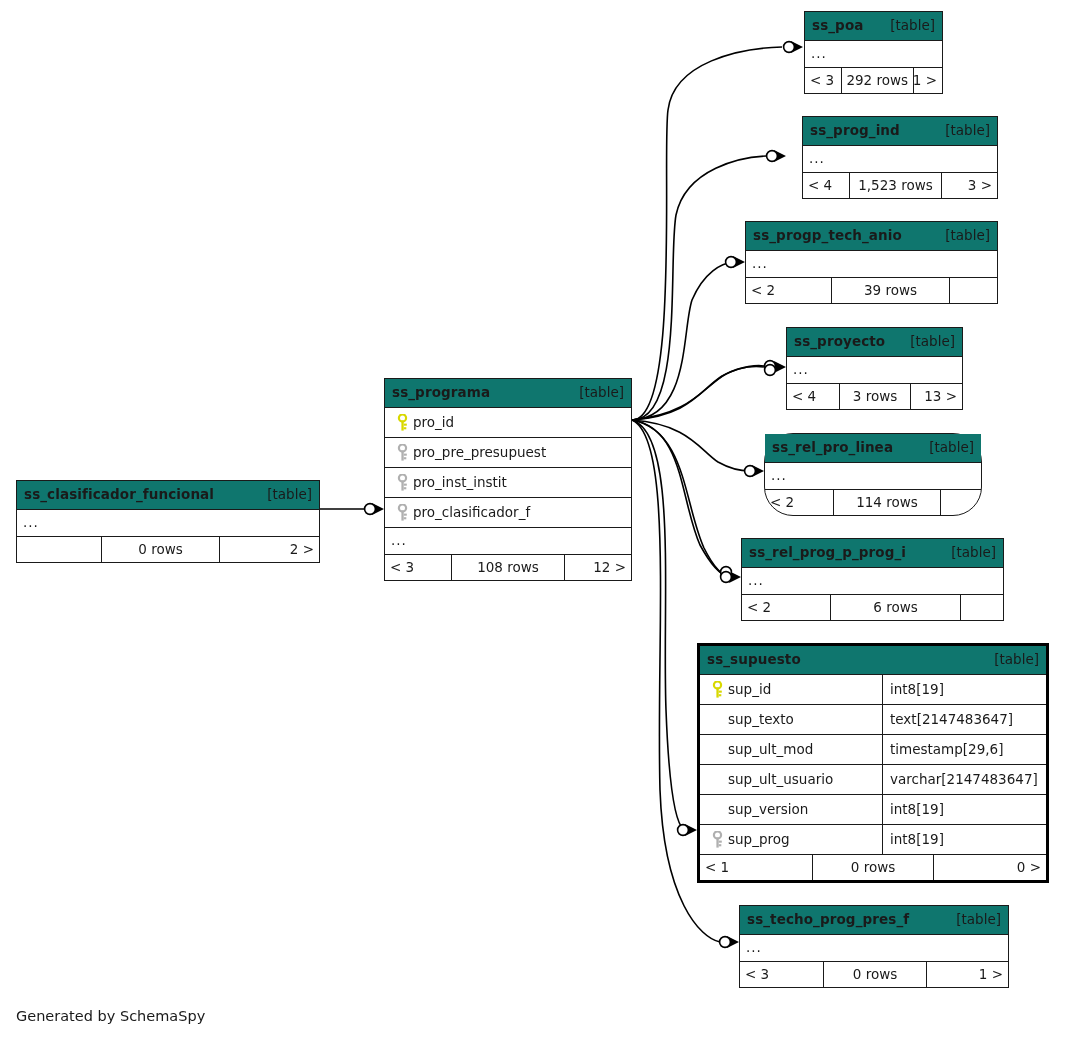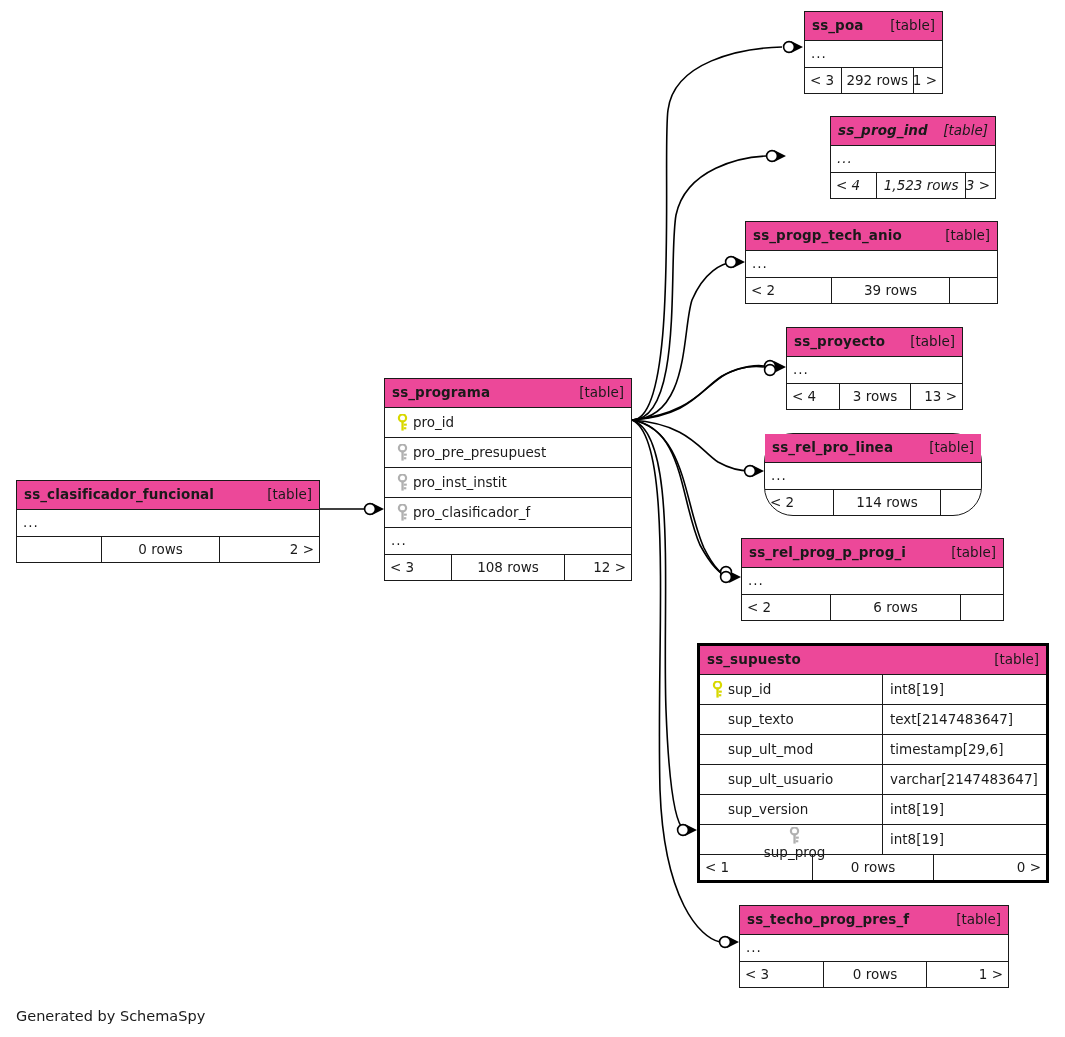--- a/index.html
+++ b/index.html
@@ -29,21 +29,21 @@
     border: 1px solid #1a1a1a;
     z-index: 2;
     font-size: 13.5px;
     color: #1a1a1a;
     line-height: 1;
   }
   .table-node.focus {
     border: 3px solid #000000;
   }
   .tbl-header {
-    background: #ec4899;
+    background: #0f766e;
     border-bottom: 1px solid #1a1a1a;
     display: flex;
     align-items: center;
     justify-content: space-between;
     padding: 0 7px;
     height: 29px;
     white-space: nowrap;
   }
   .tbl-name {
     font-weight: bold;
@@ -181,21 +181,21 @@
           <span class="tbl-name">ss_poa</span>
           <span class="tbl-kind">[table]</span>
         </div>
         <div class="ellipsis-row">...</div>
         <div class="tbl-footer">
           <div class="ft-cell ft-left" style="width:37px;">&lt; 3</div>
           <div class="ft-cell ft-mid" style="width:76px;">292 rows</div>
           <div class="ft-cell ft-right" style="flex:1 1 auto;">1 &gt;</div>
         </div>
       </div>
-      <div class="table-node" style="left: 830px; top: 116px; width: 166px; font-style: italic;">
+      <div class="table-node" style="left: 802px; top: 116px; width: 196px;">
         <div class="tbl-header">
           <span class="tbl-name">ss_prog_ind</span>
           <span class="tbl-kind">[table]</span>
         </div>
         <div class="ellipsis-row">...</div>
         <div class="tbl-footer">
           <div class="ft-cell ft-left" style="width:46px;">&lt; 4</div>
           <div class="ft-cell ft-mid" style="width:93px;">1,523 rows</div>
           <div class="ft-cell ft-right" style="flex:1 1 auto;">3 &gt;</div>
         </div>
@@ -289,21 +289,21 @@
           <div class="col-type">varchar[2147483647]</div>
         </div>
         <div class="col-row">
           <div class="col-name" style="width:182px;">
             <span class="keyslot"></span>
             <span>sup_version</span>
           </div>
           <div class="col-type">int8[19]</div>
         </div>
         <div class="col-row">
-          <div class="col-name" style="width:182px;flex-direction:column;">
+          <div class="col-name" style="width:182px;">
             <span class="keyslot">
               <svg width="11" height="17" viewBox="0 0 11 17" aria-hidden="true">
                 <circle cx="5.5" cy="4" r="3.6" fill="none" stroke="#b0b0b0" stroke-width="2.2"></circle>
                 <rect x="4.4" y="6.4" width="2.3" height="10.2" fill="#b0b0b0"></rect>
                 <rect x="6.7" y="9.6" width="3.1" height="2.1" fill="#b0b0b0"></rect>
                 <rect x="6.7" y="13.2" width="2.6" height="2.1" fill="#b0b0b0"></rect>
               </svg>
             </span>
             <span>sup_prog</span>
           </div>

